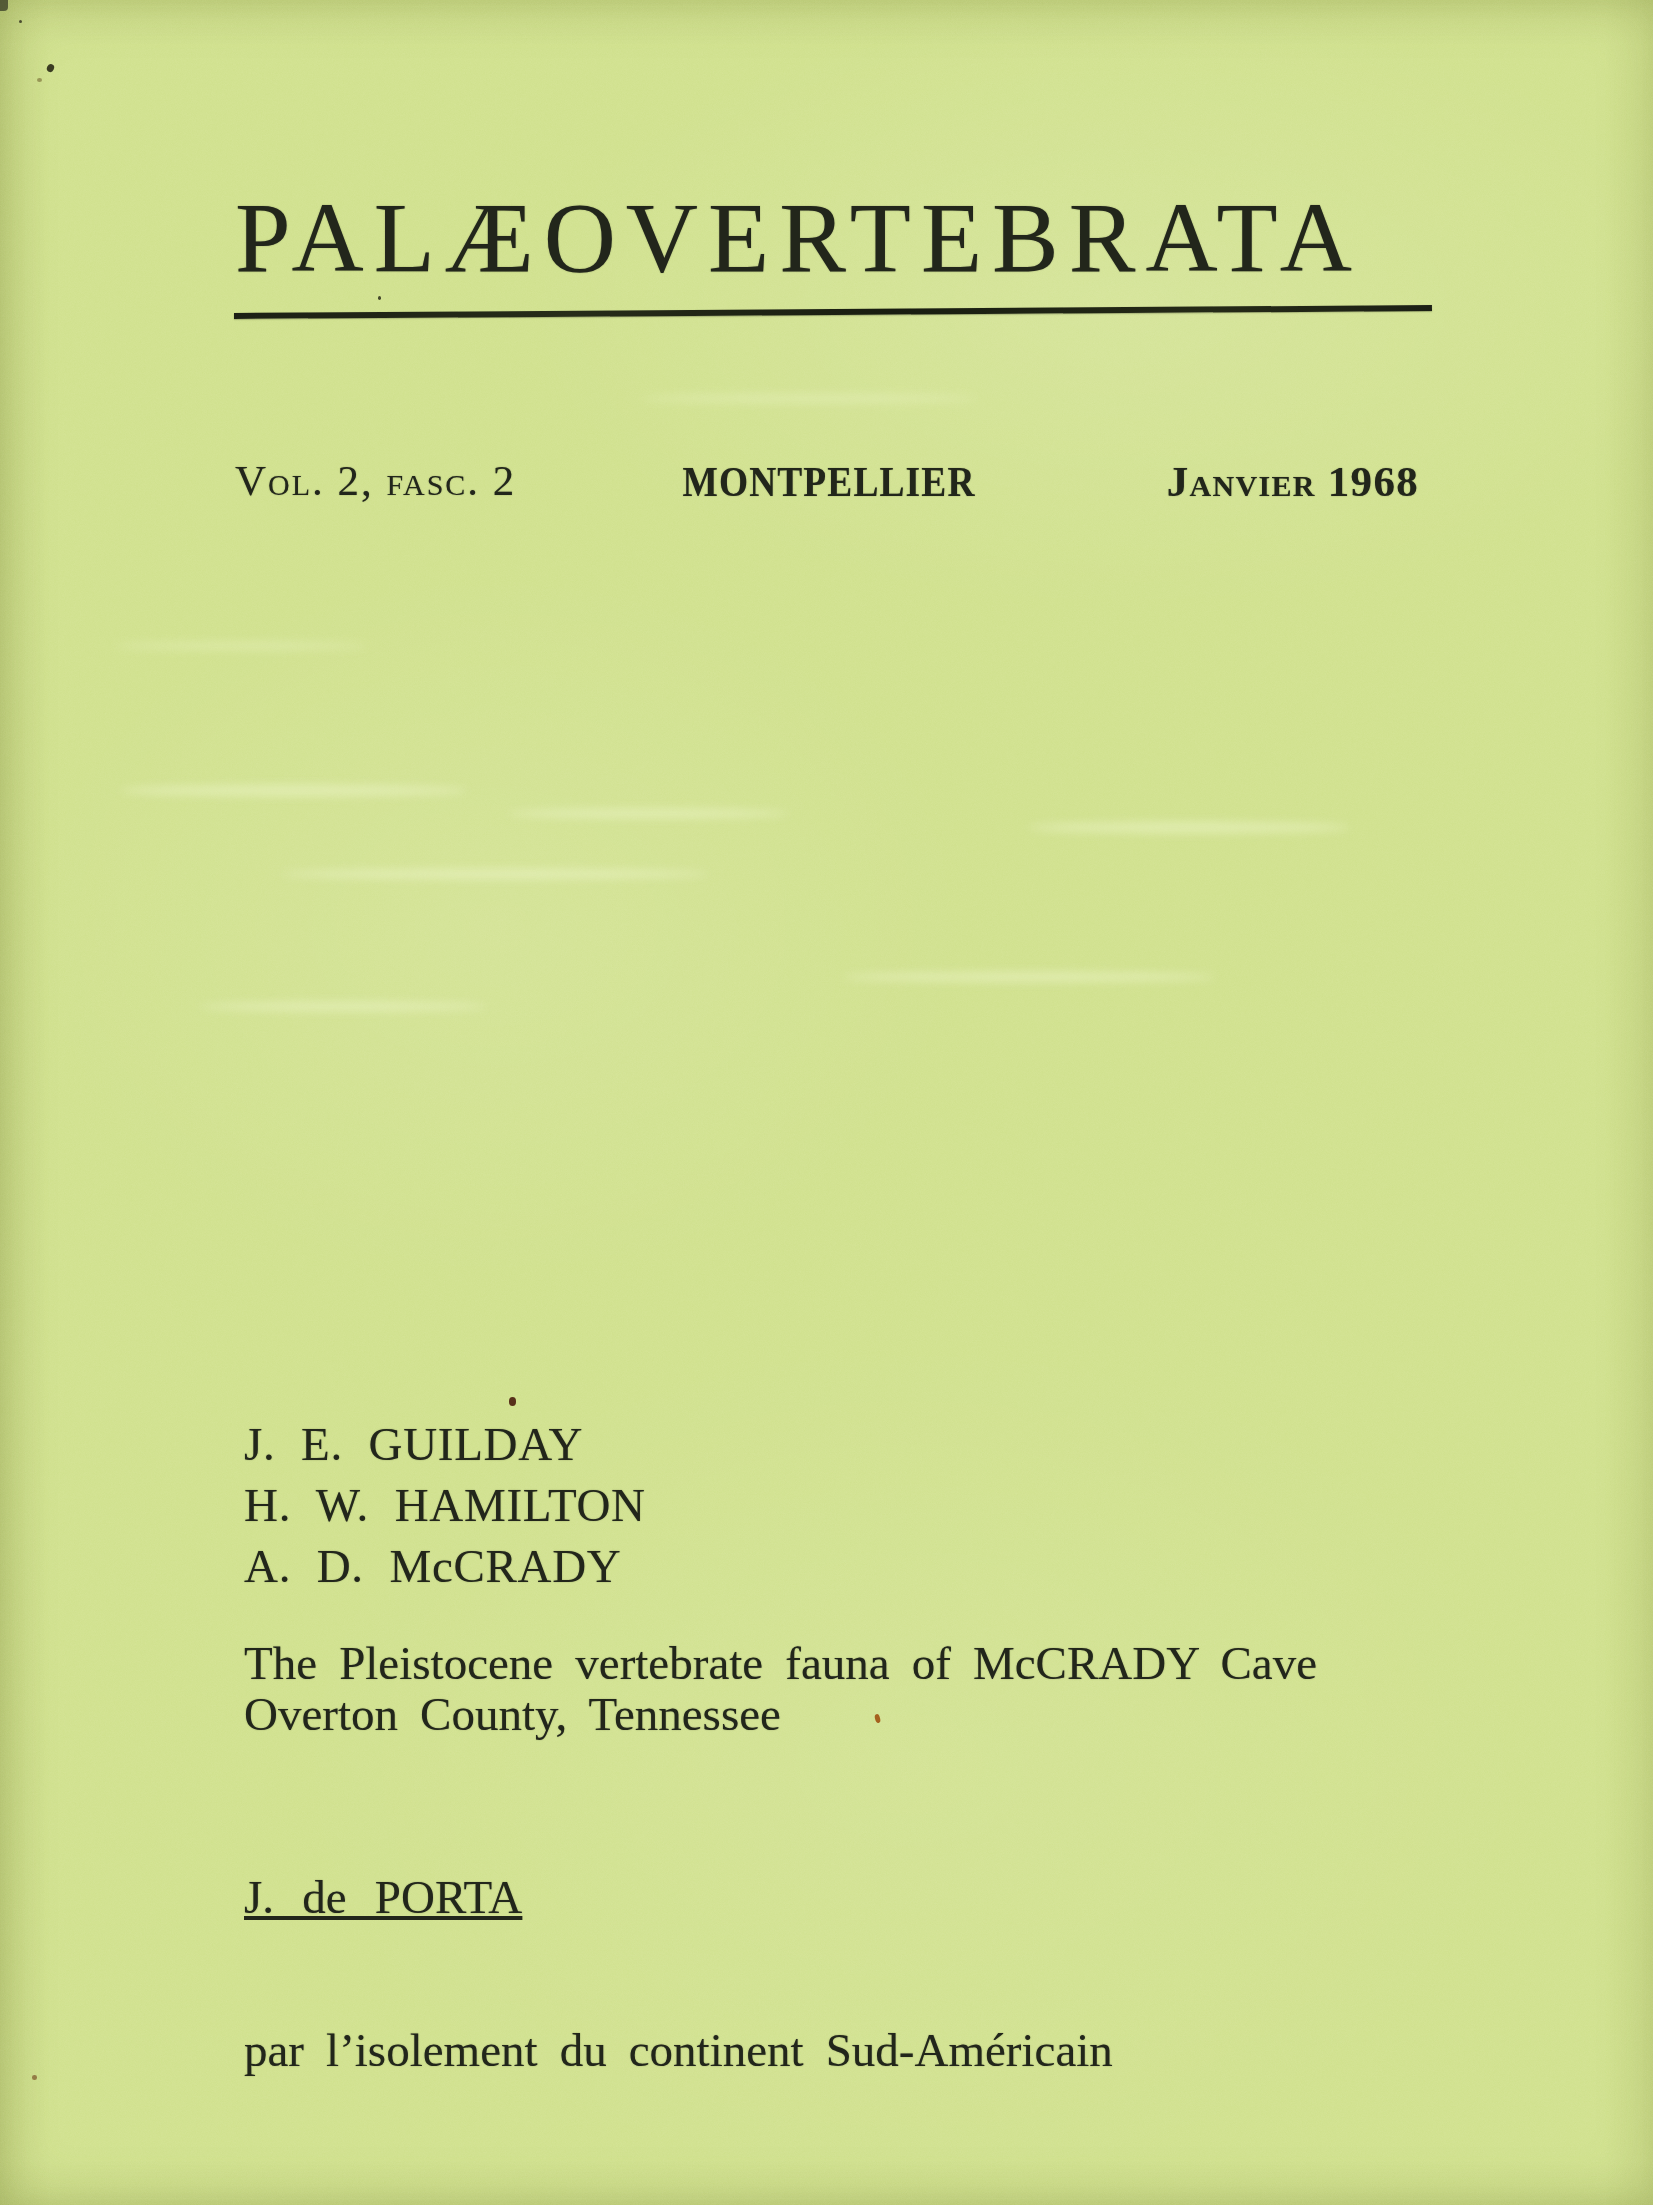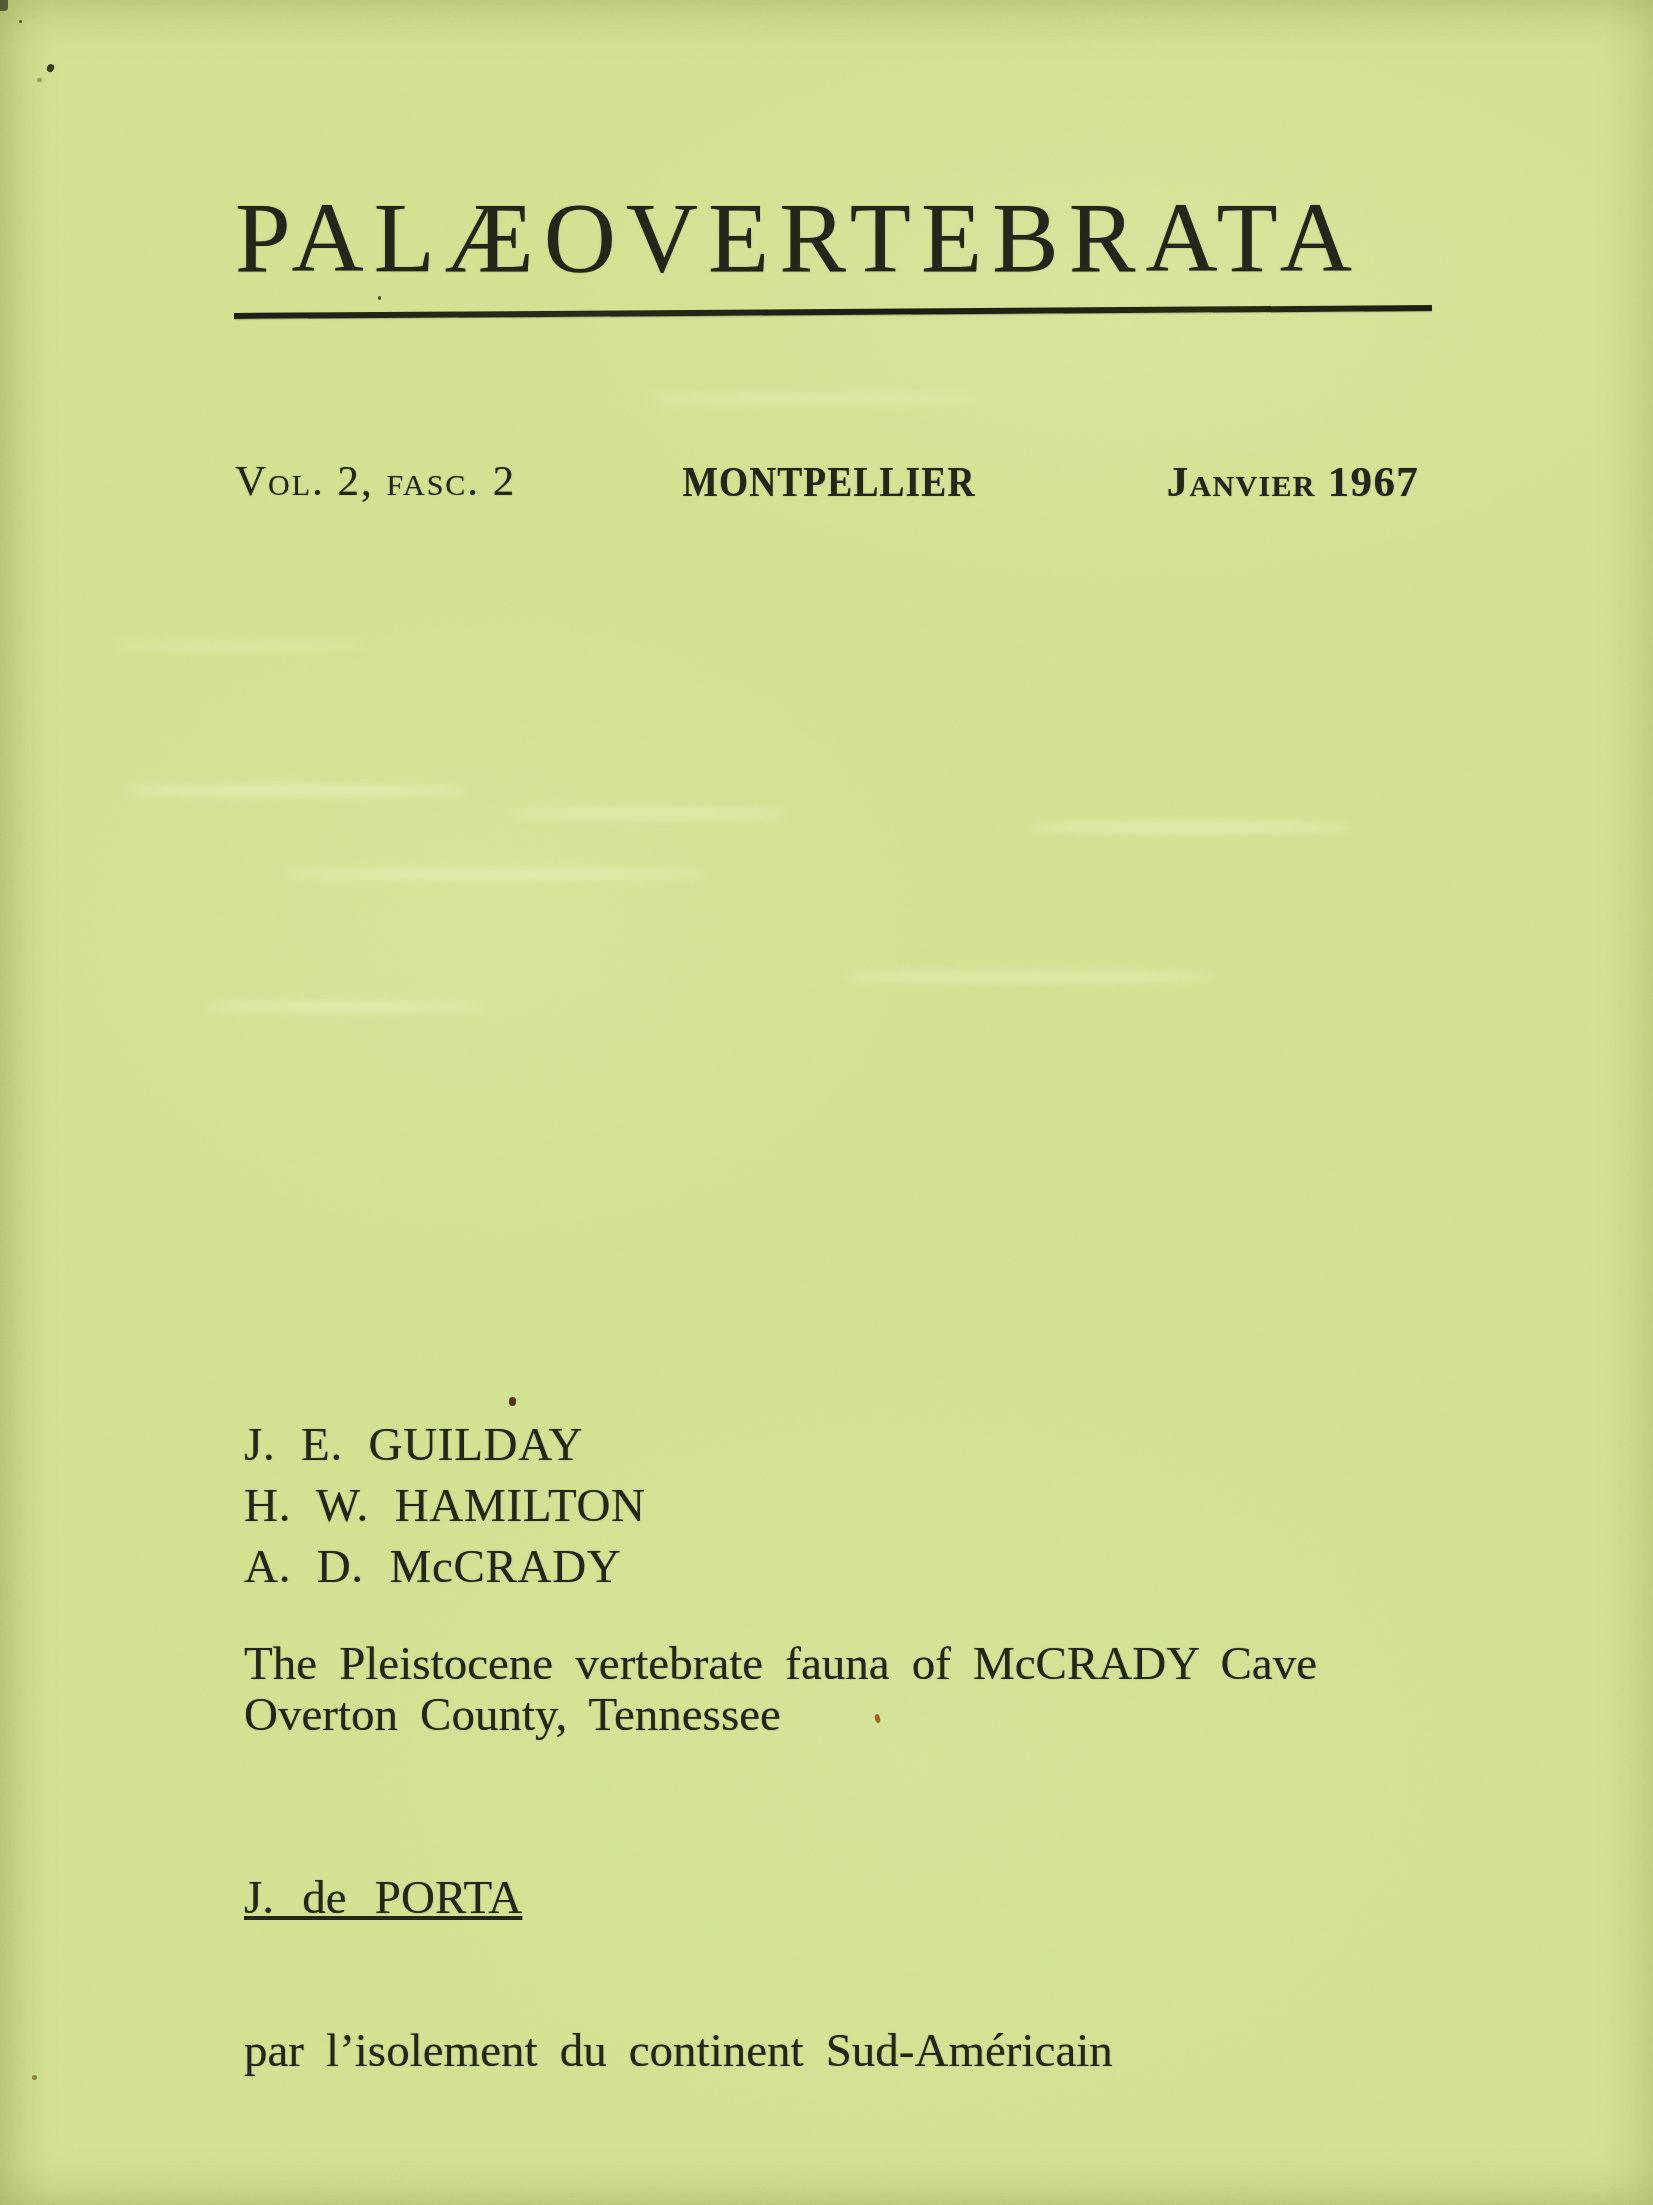--- a/index.html
+++ b/index.html
@@ -121,21 +121,21 @@
   <div class="streak" style="left:200px;top:1002px;width:287px;height:8.7px;"></div>
   <div class="streak" style="left:642px;top:394px;width:334px;height:8.7px;opacity:.7;"></div>
   <div class="streak" style="left:114px;top:642px;width:254px;height:8px;opacity:.7;"></div>
 
   <h1 class="masthead-title ink">PALÆOVERTEBRATA</h1>
   <div class="title-rule"></div>
 
   <div class="issue-line">
     <span class="issue-volume ink">Vol. 2, fasc. 2</span>
     <span class="issue-city ink">MONTPELLIER</span>
-    <span class="issue-date ink">Janvier 1967</span>
+    <span class="issue-date ink">Janvier 1968</span>
   </div>
 
   <section>
     <div class="authors-1">
       <div class="ink">J. E. GUILDAY</div>
       <div class="ink">H. W. HAMILTON</div>
       <div class="ink">A. D. McCRADY</div>
     </div>
     <div class="article-title-1">
       <span class="ink">The Pleistocene vertebrate fauna of McCRADY Cave</span><br>

